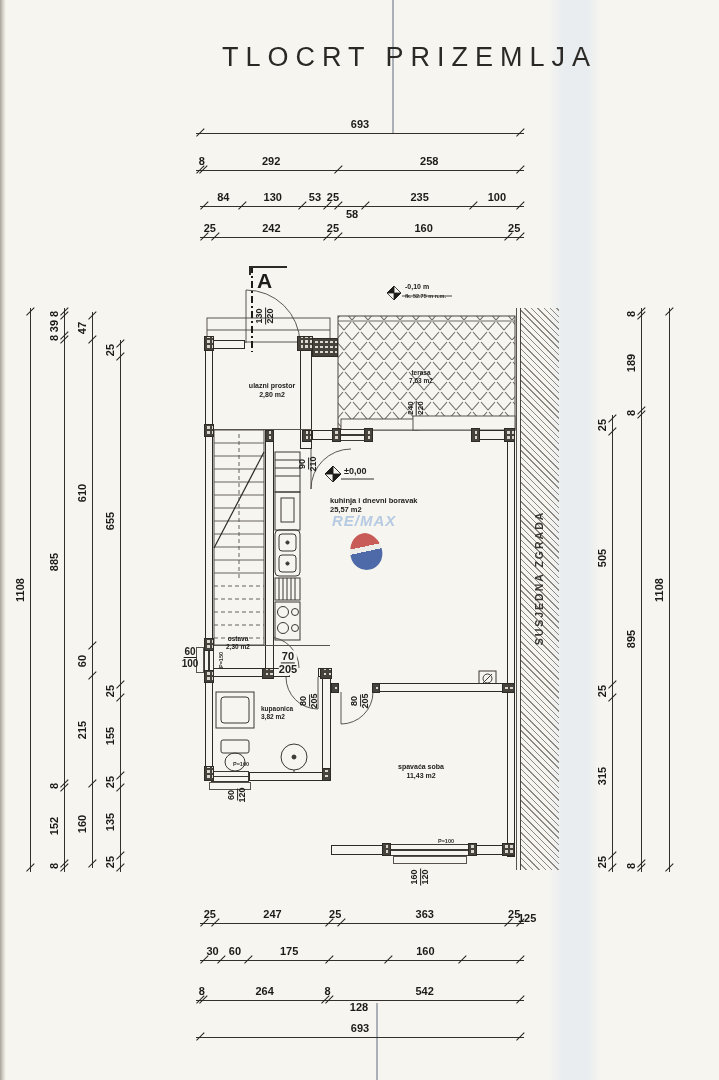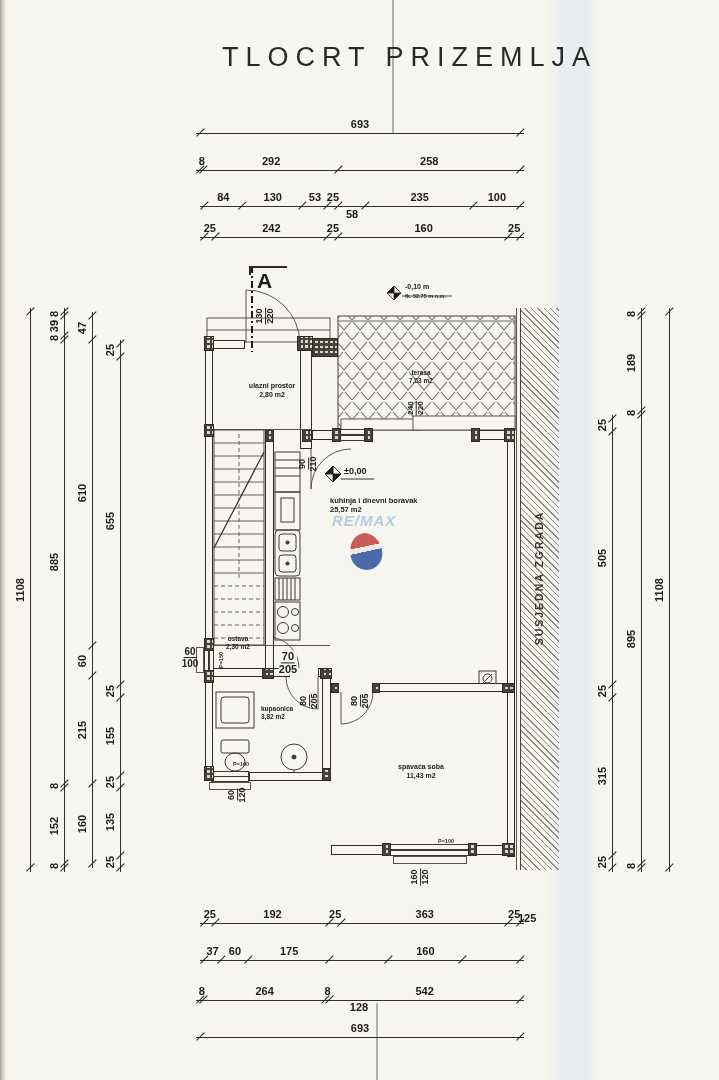--- a/index.html
+++ b/index.html
@@ -392,33 +392,33 @@
       <div class="dim-num" style="left: 423.585px; top: 234px;">160</div>
       <div class="dim-num" style="left: 514.234px; top: 234px;">25</div>
       <div class="dim-line" style="left: 200px; top: 923px; width: 324px; height: 1.1px;"></div>
       <div class="dim-tick" style="left: 198.5px; top: 922.3px;"></div>
       <div class="dim-tick" style="left: 210.033px; top: 922.3px;"></div>
       <div class="dim-tick" style="left: 323.977px; top: 922.3px;"></div>
       <div class="dim-tick" style="left: 335.51px; top: 922.3px;"></div>
       <div class="dim-tick" style="left: 502.967px; top: 922.3px;"></div>
       <div class="dim-tick" style="left: 514.5px; top: 922.3px;"></div>
       <div class="dim-num" style="left: 209.766px; top: 920px;">25</div>
-      <div class="dim-num" style="left: 272.505px; top: 920px;">192</div>
+      <div class="dim-num" style="left: 272.505px; top: 920px;">247</div>
       <div class="dim-num" style="left: 335.244px; top: 920px;">25</div>
       <div class="dim-num" style="left: 424.739px; top: 920px;">363</div>
       <div class="dim-num" style="left: 514.234px; top: 920px;">25</div>
       <div class="dim-line" style="left: 200px; top: 960px; width: 324px; height: 1.1px;"></div>
       <div class="dim-tick" style="left: 198.5px; top: 959.3px;"></div>
       <div class="dim-tick" style="left: 215.569px; top: 959.3px;"></div>
       <div class="dim-tick" style="left: 243.247px; top: 959.3px;"></div>
       <div class="dim-tick" style="left: 323.977px; top: 959.3px;"></div>
       <div class="dim-tick" style="left: 383.026px; top: 959.3px;"></div>
       <div class="dim-tick" style="left: 456.836px; top: 959.3px;"></div>
       <div class="dim-tick" style="left: 514.5px; top: 959.3px;"></div>
-      <div class="dim-num" style="left: 212.534px; top: 957px;">37</div>
+      <div class="dim-num" style="left: 212.534px; top: 957px;">30</div>
       <div class="dim-num" style="left: 234.908px; top: 957px;">60</div>
       <div class="dim-num" style="left: 289.112px; top: 957px;">175</div>
       <div class="dim-num" style="left: 359.001px; top: 1013px;">128</div>
       <div class="dim-num" style="left: 425.431px; top: 957px;">160</div>
       <div class="dim-num" style="left: 491.168px; top: 924px; margin-left: 36px;">125</div>
       <div class="dim-line" style="left: 196px; top: 1000px; width: 328px; height: 1.1px;"></div>
       <div class="dim-tick" style="left: 194.5px; top: 999.3px;"></div>
       <div class="dim-tick" style="left: 198.194px; top: 999.3px;"></div>
       <div class="dim-tick" style="left: 320.099px; top: 999.3px;"></div>
       <div class="dim-tick" style="left: 323.793px; top: 999.3px;"></div>

